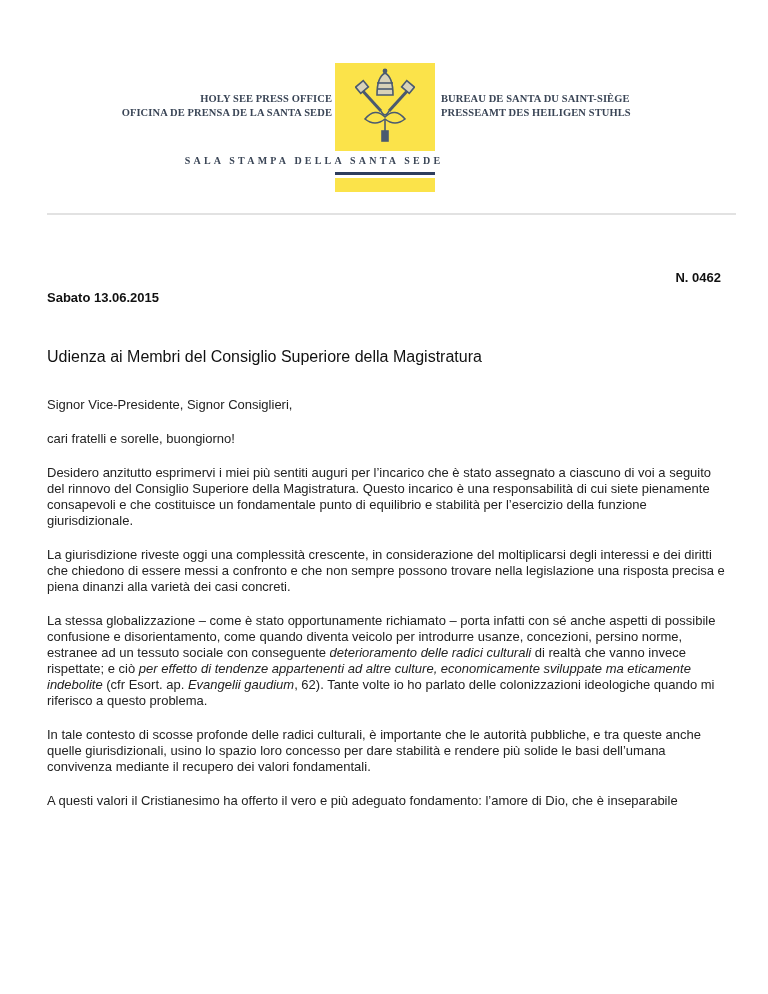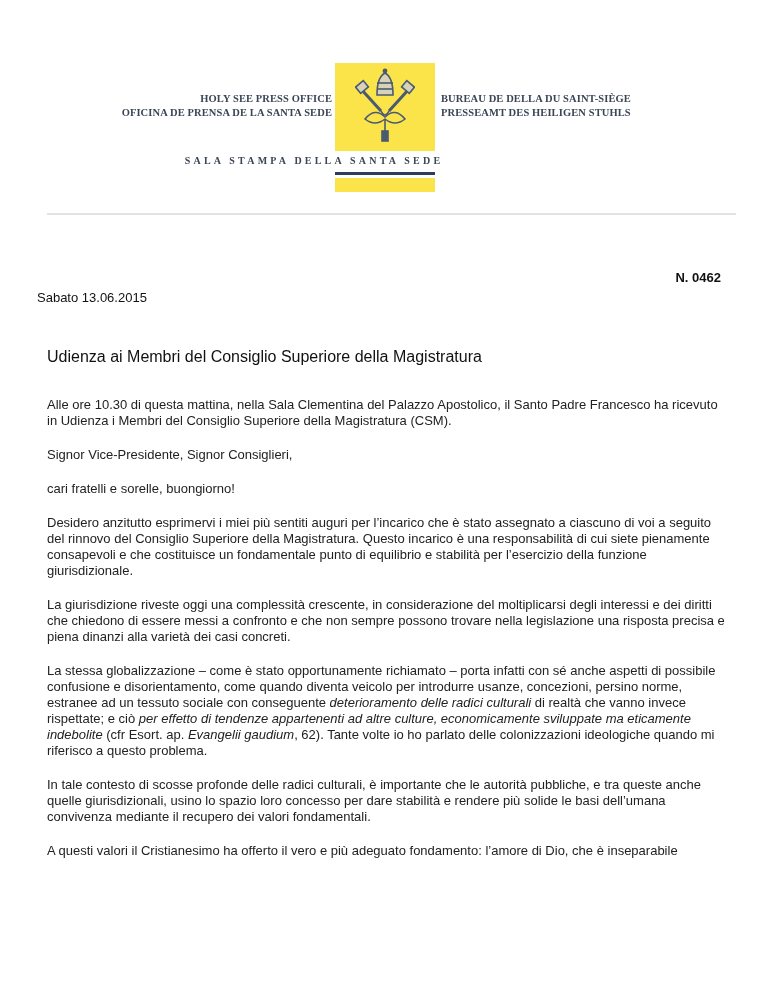--- a/index.html
+++ b/index.html
@@ -9,21 +9,21 @@
   .hdr-left { position: absolute; right: 436px; top: 92px; text-align: right; font-family: "Liberation Serif", serif; font-weight: bold; font-size: 10.5px; line-height: 14px; color: #3a4556; letter-spacing: 0.1px; }
   .hdr-right { position: absolute; left: 441px; top: 92px; text-align: left; font-family: "Liberation Serif", serif; font-weight: bold; font-size: 10.5px; line-height: 14px; color: #3a4556; letter-spacing: 0.1px; }
   .crest-box { position: absolute; left: 335px; top: 63px; width: 100px; height: 88px; background: #fbe34a; }
   .crest-box svg { position: absolute; left: 20px; top: 4px; }
   .hdr-center { position: absolute; left: 0; width: 628px; top: 155px; text-align: center; font-family: "Liberation Serif", serif; font-weight: bold; font-size: 10px; letter-spacing: 3.2px; color: #3a4556; }
   .navy-bar { position: absolute; left: 335px; top: 172px; width: 100px; height: 3px; background: #2e3d5c; }
   .yellow-bar { position: absolute; left: 335px; top: 178px; width: 100px; height: 14px; background: #fbe34a; }
   .hr { position: absolute; left: 47px; top: 213px; width: 689px; height: 2px; background: #e2e2e2; }
 
   .docnum { position: absolute; right: 47px; top: 270px; font-size: 13px; font-weight: bold; margin-left: 24px; }
-  .date { position: absolute; left: 37px; top: 290px; font-size: 13px; font-weight: normal; }
+  .date { position: absolute; left: 47px; top: 290px; font-size: 13px; font-weight: bold; }
   .title { position: absolute; left: 47px; top: 348px; font-size: 16px; font-weight: normal; }
 
   .body { position: absolute; left: 47px; top: 397px; width: 680px; font-size: 13px; line-height: 16px; color: #222; }
   .body p { margin: 0 0 18px 0; }
   .body .ul { text-decoration: underline; font-weight: bold; }
   .body i { font-style: italic; }
 </style>
 </head>
 <body>
 
@@ -44,36 +44,35 @@
         <rect x="2" y="16" width="10" height="8" transform="rotate(-40 7 20)" fill="#d8d2b8"></rect>
         <rect x="48" y="16" width="10" height="8" transform="rotate(40 53 20)" fill="#d8d2b8"></rect>
         <path d="M26 44 Q30 52 34 44"></path>
         <path d="M10 52 Q20 40 30 50 Q40 40 50 52 Q40 60 30 52 Q20 60 10 52 Z"></path>
         <line x1="30" y1="52" x2="30" y2="66"></line>
         <rect x="27" y="64" width="6" height="10" fill="#4a5a70"></rect>
       </g>
     </svg>
   </div>
   <div class="hdr-right">
-    <div>BUREAU DE DELLA DU SAINT-SIÈGE</div>
+    <div>BUREAU DE SANTA DU SAINT-SIÈGE</div>
     <div>PRESSEAMT DES HEILIGEN STUHLS</div>
   </div>
   <div class="hdr-center">SALA STAMPA DELLA SANTA SEDE</div>
   <div class="navy-bar"></div>
   <div class="yellow-bar"></div>
 </div>
 
 <div class="hr"></div>
 
 <div class="docnum">N. 0462</div>
 <div class="date">Sabato 13.06.2015</div>
 <div class="title">Udienza ai Membri del Consiglio Superiore della Magistratura</div>
 
 <div class="body">
-  <p>Alle ore 10.30 di questa mattina, nella Sala Clementina del Palazzo Apostolico, il Santo Padre Francesco ha ricevuto in Udienza i Membri del Consiglio Superiore della Magistratura (CSM).</p>
   <p>Signor Vice-Presidente, Signor Consiglieri,</p>
   <p>cari fratelli e sorelle, buongiorno!</p>
   <p>Desidero anzitutto esprimervi i miei più sentiti auguri per l’incarico che è stato assegnato a ciascuno di voi a seguito del rinnovo del Consiglio Superiore della Magistratura. Questo incarico è una responsabilità di cui siete pienamente consapevoli e che costituisce un fondamentale punto di equilibrio e stabilità per l’esercizio della funzione giurisdizionale.</p>
   <p>La giurisdizione riveste oggi una complessità crescente, in considerazione del moltiplicarsi degli interessi e dei diritti che chiedono di essere messi a confronto e che non sempre possono trovare nella legislazione una risposta precisa e piena dinanzi alla varietà dei casi concreti.</p>
   <p><span>La stessa globalizzazione – come è stato opportunamente richiamato – porta infatti con sé anche aspetti di possibile confusione e disorientamento, come quando diventa veicolo per introdurre usanze, concezioni, persino norme, estranee ad un tessuto sociale con conseguente </span><i>deterioramento delle radici culturali</i><span> di realtà che vanno invece rispettate; e ciò </span><i>per effetto di tendenze appartenenti ad altre culture, economicamente sviluppate ma eticamente indebolite</i><span> (cfr Esort. ap. </span><i>Evangelii gaudium</i><span>, 62). Tante volte io ho parlato delle colonizzazioni ideologiche quando mi riferisco a questo problema.</span></p>
   <p>In tale contesto di scosse profonde delle radici culturali, è importante che le autorità pubbliche, e tra queste anche quelle giurisdizionali, usino lo spazio loro concesso per dare stabilità e rendere più solide le basi dell’umana convivenza mediante il recupero dei valori fondamentali.</p>
   <p>A questi valori il Cristianesimo ha offerto il vero e più adeguato fondamento: l’amore di Dio, che è inseparabile</p>
 </div>
 
 </body></html>

